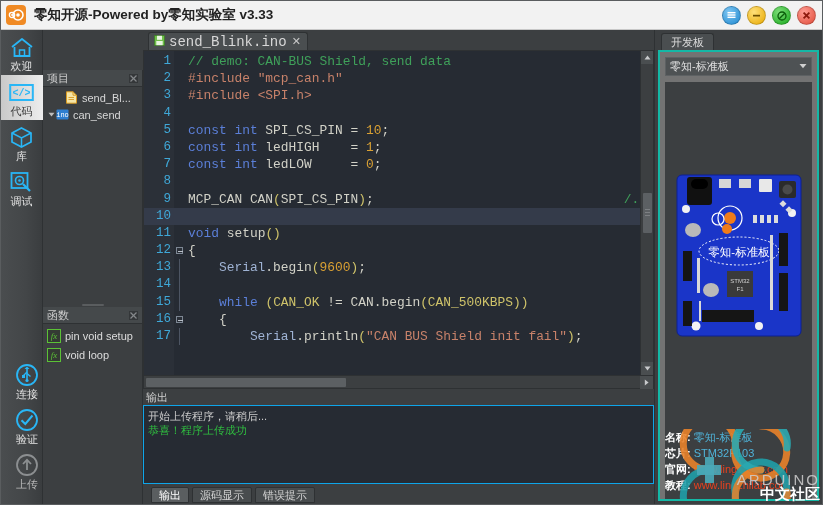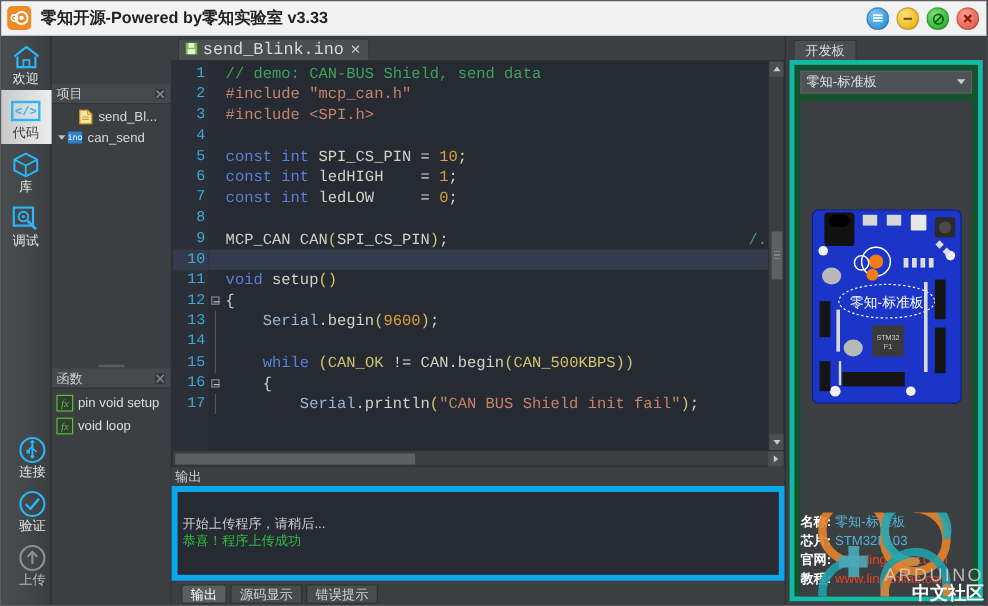--- a/index.html
+++ b/index.html
@@ -107,34 +107,34 @@
   .sthumb-v .lines { width:5px; height:9px;
       background: repeating-linear-gradient(to bottom,#7d8083 0 1px,transparent 1px 3px); }
   .hscroll { height:13px; background:#3c3f41; border-top:1px solid #2e3133; display:flex; align-items:center; }
   .hthumb { height:9px; width:200px; background:#5c6063; border-radius:1px; margin-left:2px; cursor:pointer; }
   .hsp { flex:1; }
 
   
   .outdock { height:115px; display:flex; flex-direction:column; background:#3c3f41; }
   .out-head { height:16px; display:flex; align-items:center; padding-left:3px; background:#3c3f41; }
   .out-head .panel-title { font-size:11px; }
-  .out-body { flex:1; background:#262b33; border:5px solid #0ea5e9; padding:20px 4px; overflow:hidden; }
+  .out-body { flex:1; background:#262b33; border:1px solid #0ea5e9; padding:3px 4px; overflow:hidden; }
   .out-line { font-size:11px; line-height:14px; color:#cccccc; font-family:"Liberation Sans", sans-serif; }
   .out-line.ok { color:#2fbd3f; }
   .out-tabs { height:20px; display:flex; align-items:center; gap:3px; padding:2px 0 0 8px; }
   .otab { height:16px; padding:0 7px; background:#484c4e; border:1px solid #2e3133;
           border-radius:2px 2px 0 0; font-size:11px; color:#d4d4d4; display:flex; align-items:center; cursor:pointer; }
   .otab.active { background:#5a5e60; color:#fff; }
 
   
   .rightdock { width:168px; background:#3c3f41; border-left:1px solid #2e3133; display:flex; flex-direction:column; }
   .rtabbar { height:20px; display:flex; align-items:flex-end; padding-left:6px; }
   .rtab { height:17px; padding:0 9px; background:#4a4e50; border:1px solid #2e3133; border-bottom:none;
           border-radius:3px 3px 0 0; font-size:11px; color:#dcdcdc; display:flex; align-items:center; cursor:pointer; }
-  .rbody { flex:1; border:4px solid #14b8a6; margin:0 3px 3px 3px; background:#14532d;
+  .rbody { flex:1; border:2px solid #14b8a6; margin:0 3px 3px 3px; background:#737373;
            display:flex; flex-direction:column; padding:5px 5px 0 5px; min-height:0; }
   .select {
     height:19px; background:#4e5254; border:1px solid #5d6163; color:#e0e0e0; font-size:11px;
     display:flex; align-items:center; padding:0 4px; justify-content:space-between; cursor:pointer;
   }
   .select .caret { font-size:8px; color:#d0d0d0; }
   .boardbox { flex:1; margin-top:6px; background:#3c3f41; display:flex; align-items:center; justify-content:center; overflow:hidden; }
   .infobox { height:70px; position:relative; overflow:hidden; background:#3c3f41; }
   .infoline { font-size:11px; line-height:16px; color:#e8e8e8; white-space:nowrap; }
   .infoline .lbl { color:#ffffff; font-weight:bold; }

